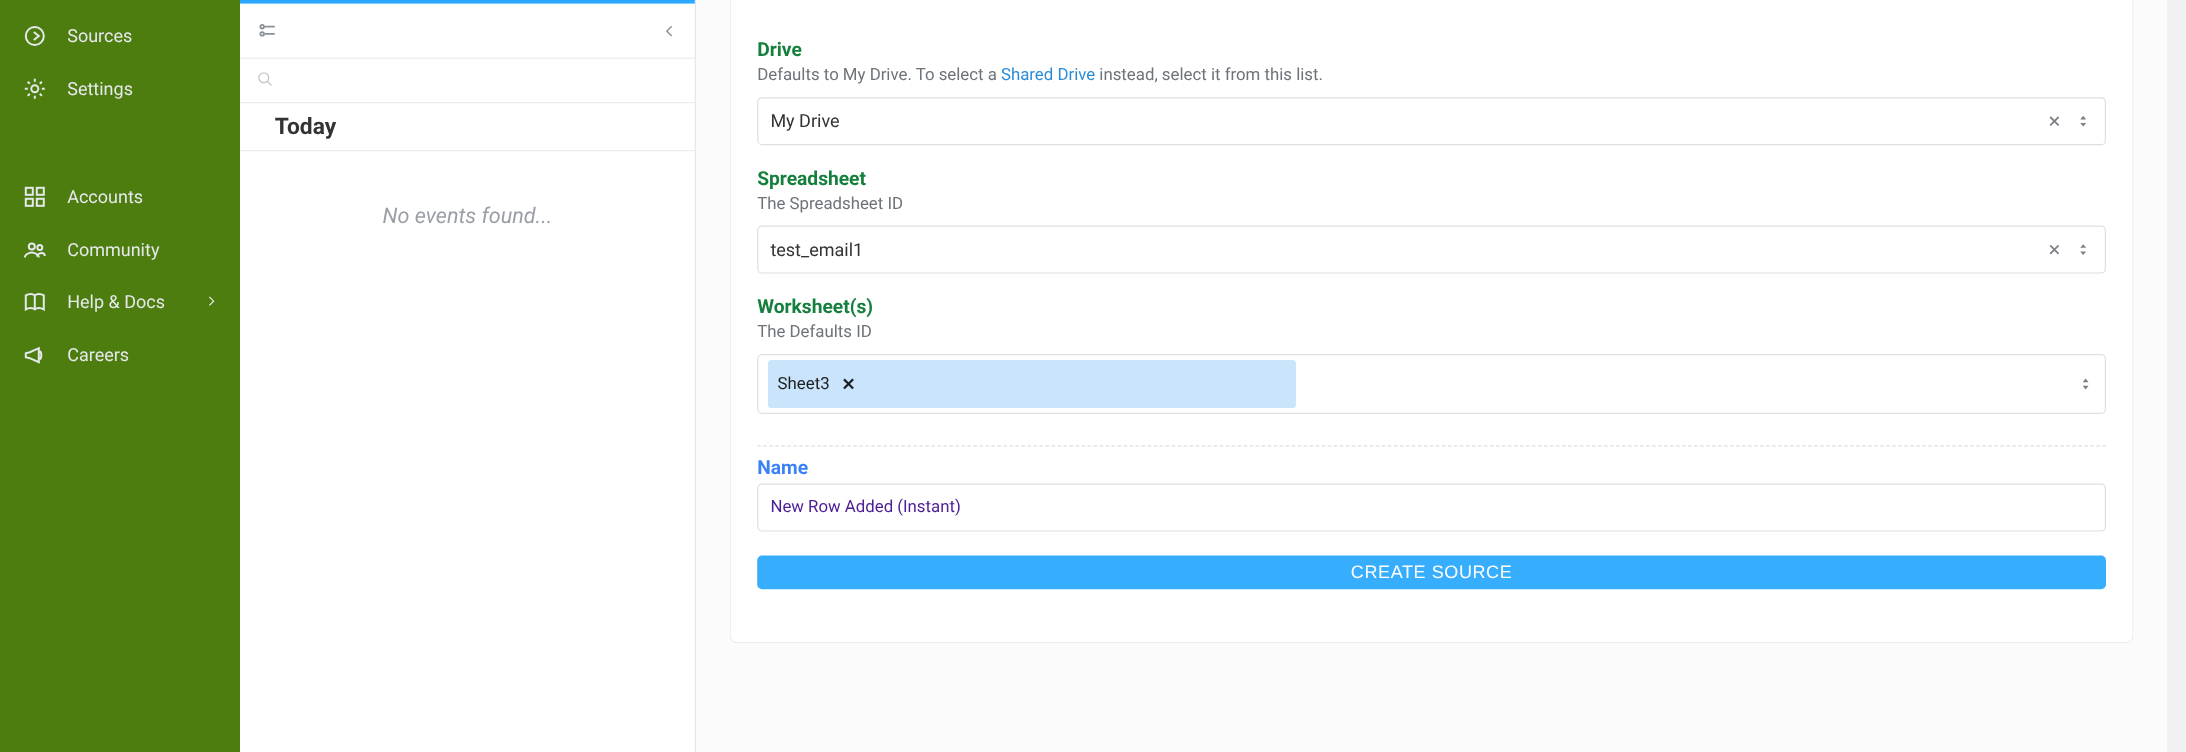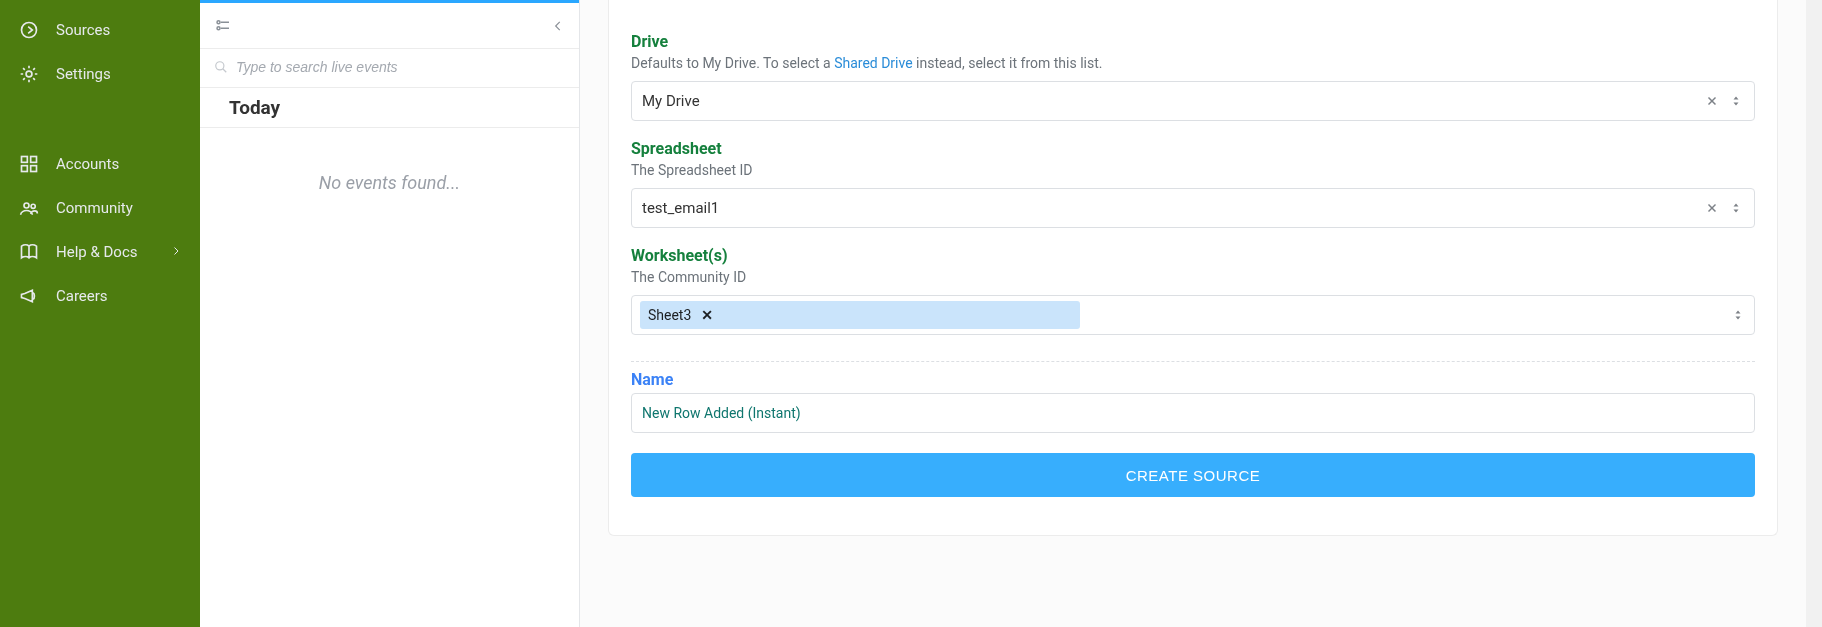--- a/index.html
+++ b/index.html
@@ -137,57 +137,57 @@
     border-radius: 4px;
     background: #fff;
     display: flex;
     align-items: center;
     padding: 0 10px;
     min-height: 40px;
     position: relative;
     gap: 16px;
   }
   .input-box { color:#333; }
-  .input-box.placeholder { color: #0f766e; text-align: center; }
+  .input-box.placeholder { color: #4c1d95; text-align: center; }
   .select-val { flex:1; color:#333; font-size:15px; }
   .ctrl-right { display:flex; align-items:center; gap:8px; color:#97999e; }
   .ctrl-x, .ctrl-sort { cursor:pointer; display:inline-flex; padding:2px; }
   .ctrl-sort svg, .ctrl-x svg { width:12px; height:14px; }
 
   .multi-box { padding: 4px 8px; }
   .chip {
     background: #cae4fb;
     color: #1c1f22;
     border-radius: 3px;
     padding: 4px 8px;
     display: inline-flex;
     align-items: center;
     font-size: 14px;
     width: 440px;
     justify-content: flex-start;
     gap: 10px;
-    height: 28px;
+    height: 40px;
   }
   .chip .chip-x { font-weight:700; cursor:pointer; }
   .multi-ctrl { margin-left:auto; display:flex; align-items:center; color:#97999e; }
 
   hr.dotted {
     border: none;
     border-top: 1px dashed #dcdfe3;
     margin: 26px 0 8px 0;
   }
 
   .create-btn {
     margin-top: 20px;
     width: 100%;
     background: #37aefd;
     color: #fff;
     border: none;
     border-radius: 4px;
-    height: 44px;
+    height: 28px;
     font-size: 15px;
     letter-spacing: .5px;
     cursor: pointer;
   }
 
   
   .far-scroll {
     width: 16px;
     background: #f1f1f1;
     flex-shrink: 0;
@@ -279,21 +279,20 @@
         </svg>
     </span>
   </div>
   <div class="events-search">
     <span class="search-ic">
       <svg width="14" height="14" viewBox="0 0 24 24" stroke="currentColor" fill="none" stroke-width="2">
           <circle cx="10" cy="10" r="7"></circle>
           <line x1="15" y1="15" x2="21" y2="21"></line>
         </svg>
     </span>
-    <input type="text" placeholder="Type to search live events" style="">
   </div>
   <div class="events-today">Today</div>
   <div class="events-empty">No events found...</div>
 </div>
 
 <div class="main">
   <div class="card">
 
     
     <div class="fg">
@@ -337,21 +336,21 @@
                 <path d="M12 3l5 6H7zM12 21l-5-6h10z"></path>
               </svg>
           </span>
         </span>
       </div>
     </div>
 
     
     <div class="fg">
       <div class="fg-label">Worksheet(s)</div>
-      <div class="fg-desc">The Community ID</div>
+      <div class="fg-desc">The Defaults ID</div>
       <div class="multi-box">
         <span class="chip">
           <span>Sheet3</span>
           <span class="chip-x">✕</span>
         </span>
         <span class="multi-ctrl">
           <span class="ctrl-sort">
             <svg viewBox="0 0 24 24" fill="#7d8187">
                 <path d="M12 3l5 6H7zM12 21l-5-6h10z"></path>
               </svg>

